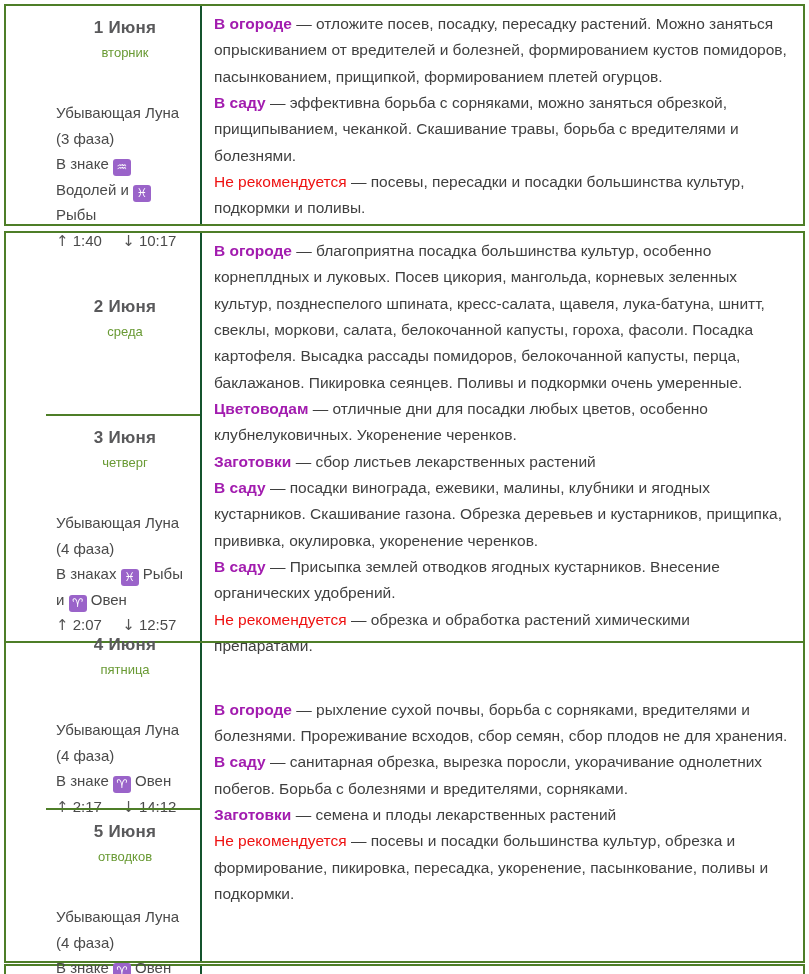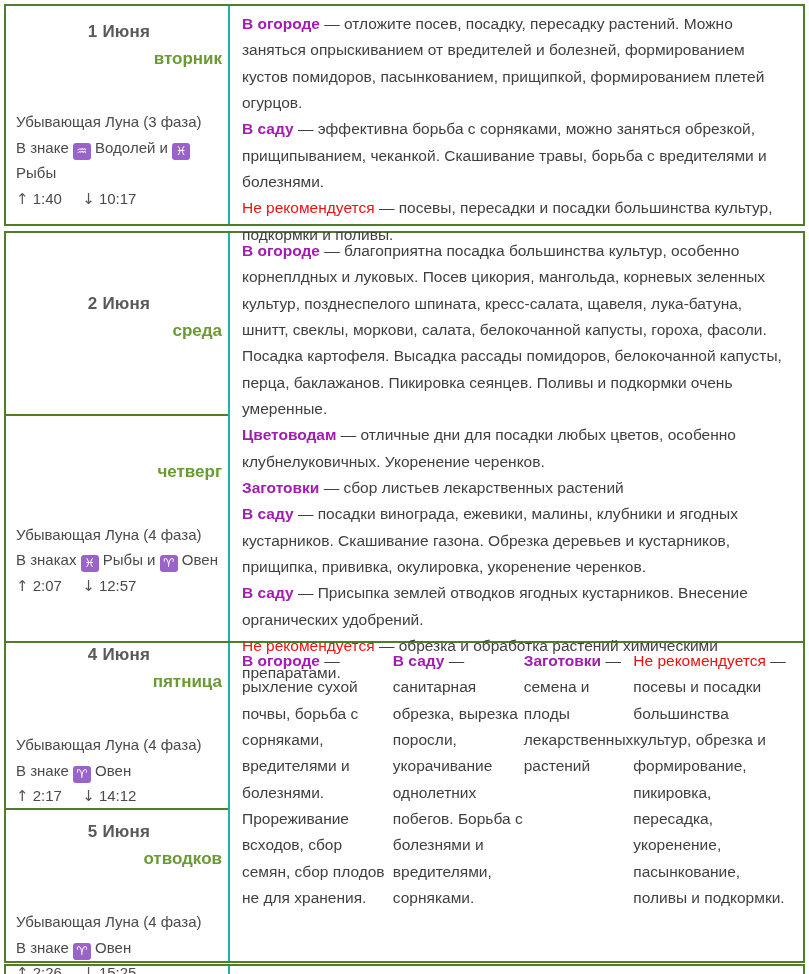--- a/index.html
+++ b/index.html
@@ -10,49 +10,49 @@
   .cal{position:absolute;top:4px;left:4px;width:801px;}
   .block{
     display:flex;border:2px solid #4e7e28;background:#fff;
     box-sizing:border-box;width:801px;
   }
   .block-1{height:222px;margin-bottom:5px;}
   .block-2{height:412px;margin-bottom:0;}
   .block-3{height:322px;margin-top:-2px;}
   .block-4{height:24px;margin-top:1px;border-bottom:none;}
   .left{
-    width:224px;flex:none;border-right:2px solid #14b8a6;
-    display:flex;flex-direction:column;box-sizing:border-box;
+    width:196px;flex:none;border-right:2px solid #14532d;
+    display:flex;flex-direction:column;box-sizing:border-box;padding-left:40px;
   }
   .day{
     flex:1;display:flex;flex-direction:column;justify-content:center;
     padding:12px 6px 8px 10px;box-sizing:border-box;
   }
   .day.bordered{border-top:2px solid #4e7e28;}
   .b2-d1{flex:none;height:181px;}
   .b3-d1{flex:none;height:165px;}
   .date{
     text-align:center;font-weight:bold;font-size:17px;color:#59595b;
     margin-bottom:7px;letter-spacing:.2px;
   }
-  .weekday{text-align:right;font-size:17px;color:#699a34;margin-bottom:16px;font-weight:bold;}
+  .weekday{text-align:center;font-size:13px;color:#699a34;margin-bottom:16px;}
   .moon{font-size:15px;color:#4a4a4a;line-height:1.7;margin-top:24px;}
   .zicon{
     display:inline-block;width:18px;height:17px;background:#9a63c9;color:#fff;
     border-radius:3px;text-align:center;font-size:12px;line-height:17px;
     vertical-align:-2px;font-family:"DejaVu Sans",sans-serif;
   }
   .times{color:#4a4a4a;}
   .arrow{color:#555;font-family:"DejaVu Sans",sans-serif;}
   .setgrp{margin-left:16px;}
   .right{
     flex:1;padding:5px 12px 5px 12px;font-size:15.5px;color:#3f3f3f;
     line-height:1.7;box-sizing:border-box;
   }
-  .right.center{display:flex;flex-direction:row;justify-content:center;}
+  .right.center{display:flex;flex-direction:column;justify-content:center;}
   p.adv{margin:0;}
   .lead{font-weight:bold;color:#a21caf;}
   .lead.red{color:#ee1111;font-weight:normal;}
 </style>
 </head>
 <body>
 
 <div class="cal">
 
   <div class="block block-1">
@@ -86,20 +86,21 @@
     </div>
   </div>
 
   <div class="block block-2">
     <div class="left">
       <div class="day b2-d1">
         <div class="date">2 Июня</div>
         <div class="weekday">среда</div>
       </div>
       <div class="day bordered">
+        <div class="date">3 Июня</div>
         <div class="weekday">четверг</div>
         <div class="moon">
           <div>Убывающая Луна (4 фаза)</div>
           <div>
             <span>В знаках</span>
             <span class="zicon">♓</span>
             <span>Рыбы</span>
             <span>и</span>
             <span class="zicon">♈</span>
             <span>Овен</span>

